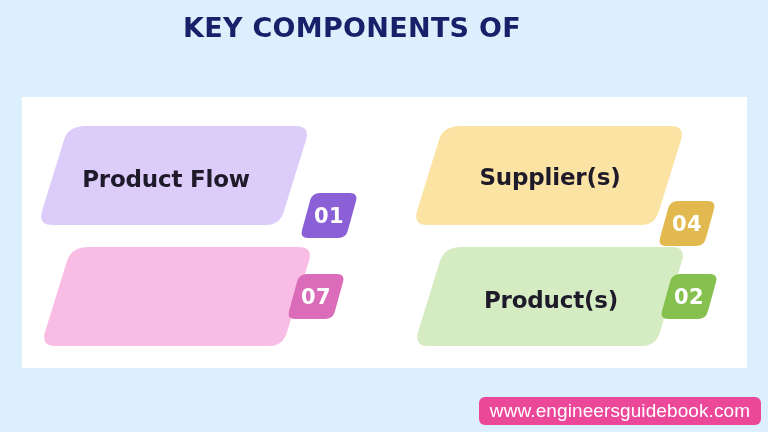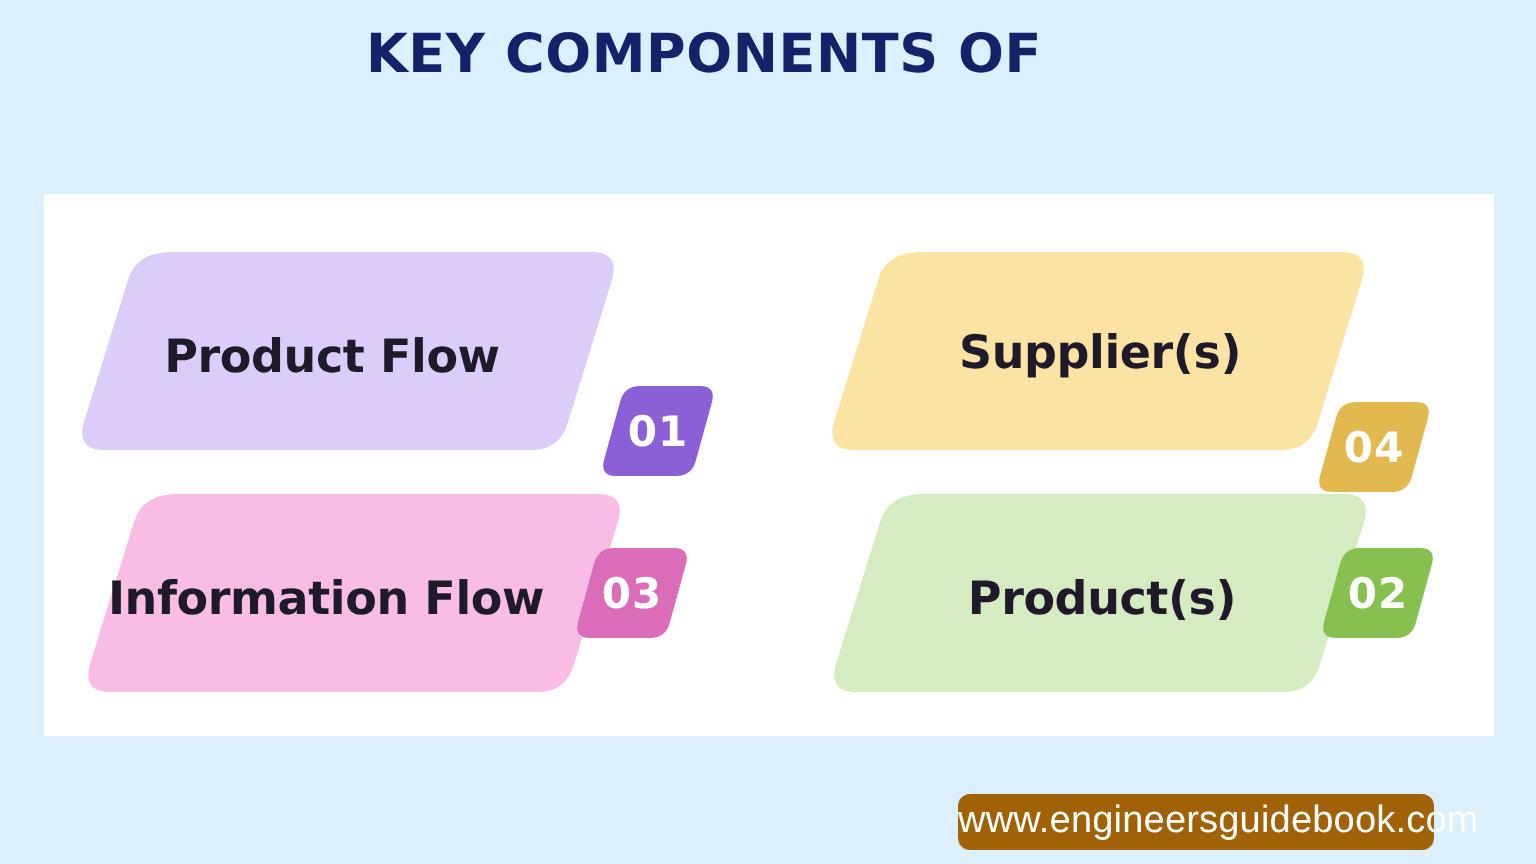--- a/index.html
+++ b/index.html
@@ -87,23 +87,23 @@
       font-weight: bold;
       font-size: 21px;
       color: #ffffff;
       letter-spacing: 0.5px;
     }
 
     .footer {
       position: absolute;
       left: 479px;
       top: 397px;
-      width: 238px;
+      width: 282px;
       height: 28px;
-      background: #a16207;
+      background: #ec4899;
       border-radius: 6px;
       color: #ffffff;
       font-family: "Liberation Sans", "DejaVu Sans", sans-serif;
       font-size: 19px;
       line-height: 28px;
       text-align: center;
       white-space: nowrap;
       letter-spacing: 0.1px;
     }
   </style>
@@ -126,27 +126,26 @@
   <svg width="58" height="45">
     <path d="M20,0 L50,0 Q58,0 56,8 L48,37 Q46,45 38,45 L8,45 Q0,45 2,37 L10,8 Q12,0 20,0 Z" fill="#8b5fd6"></path>
   </svg>
   <div class="num">01</div>
 </div>
 
 <div class="card" style="left:41px; top:247px; width:272px; height:99px;">
   <svg width="272" height="99">
     <path d="M48,0 L258,0 Q272,0 268,14 L246,85 Q242,99 228,99 L14,99 Q0,99 4,85 L26,14 Q30,0 48,0 Z" fill="#f9bce4"></path>
   </svg>
-  <div class="label" style="width:250px; top:40px; left:-3px;">Information Flow</div>
 </div>
 <div class="badge" style="left:287px; top:274px; width:58px; height:45px;">
   <svg width="58" height="45">
     <path d="M20,0 L50,0 Q58,0 56,8 L48,37 Q46,45 38,45 L8,45 Q0,45 2,37 L10,8 Q12,0 20,0 Z" fill="#db6cb9"></path>
   </svg>
-  <div class="num">03</div>
+  <div class="num">07</div>
 </div>
 
 <div class="card" style="left:413px; top:126px; width:272px; height:99px;">
   <svg width="272" height="99">
     <path d="M48,0 L258,0 Q272,0 268,14 L246,85 Q242,99 228,99 L14,99 Q0,99 4,85 L26,14 Q30,0 48,0 Z" fill="#fbe3a4"></path>
   </svg>
   <div class="label" style="width:250px; top:38px; left:12px;">Supplier(s)</div>
 </div>
 <div class="badge" style="left:658px; top:153px; width:58px; height:45px;margin-top:48px;">
   <svg width="58" height="45">

